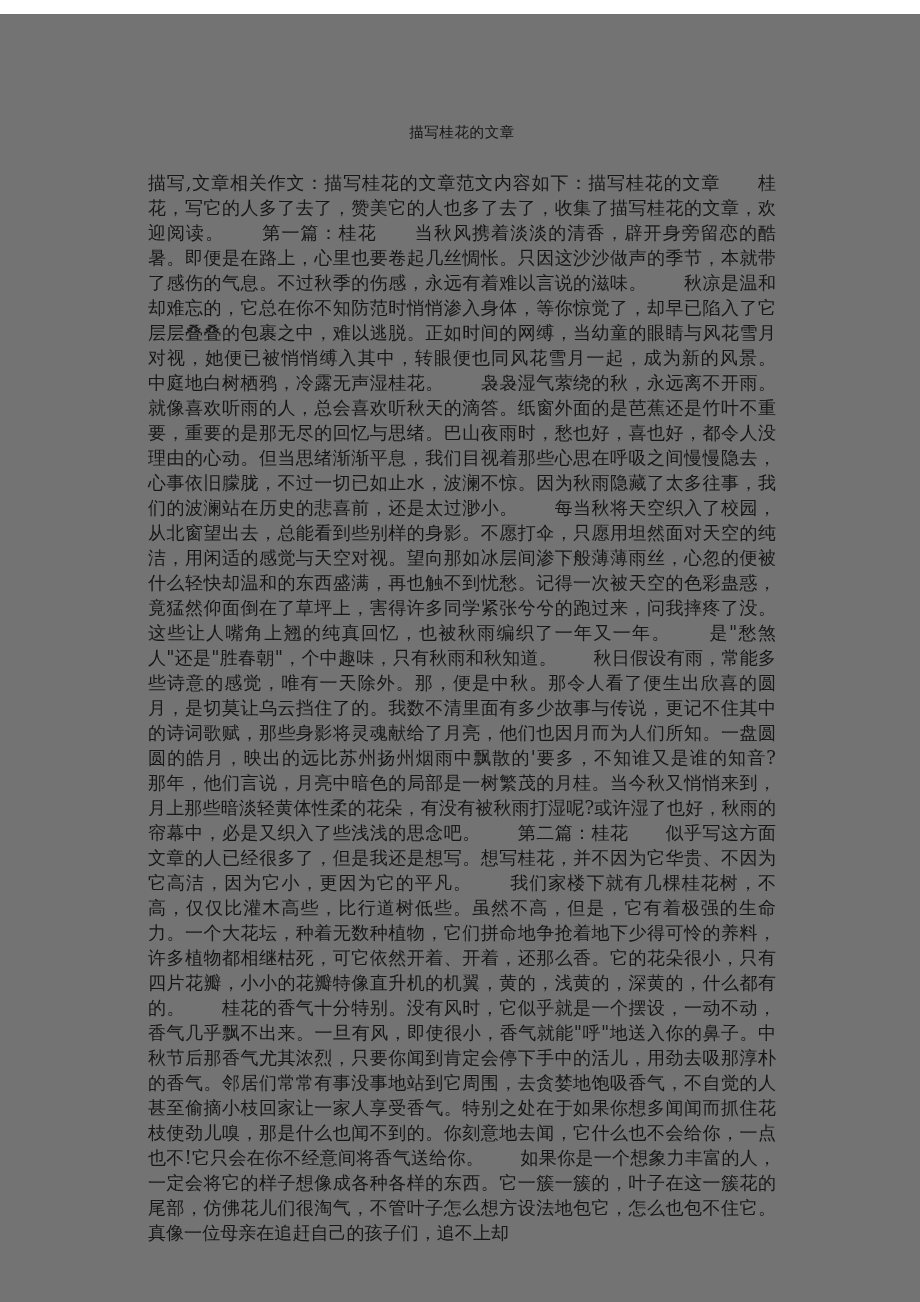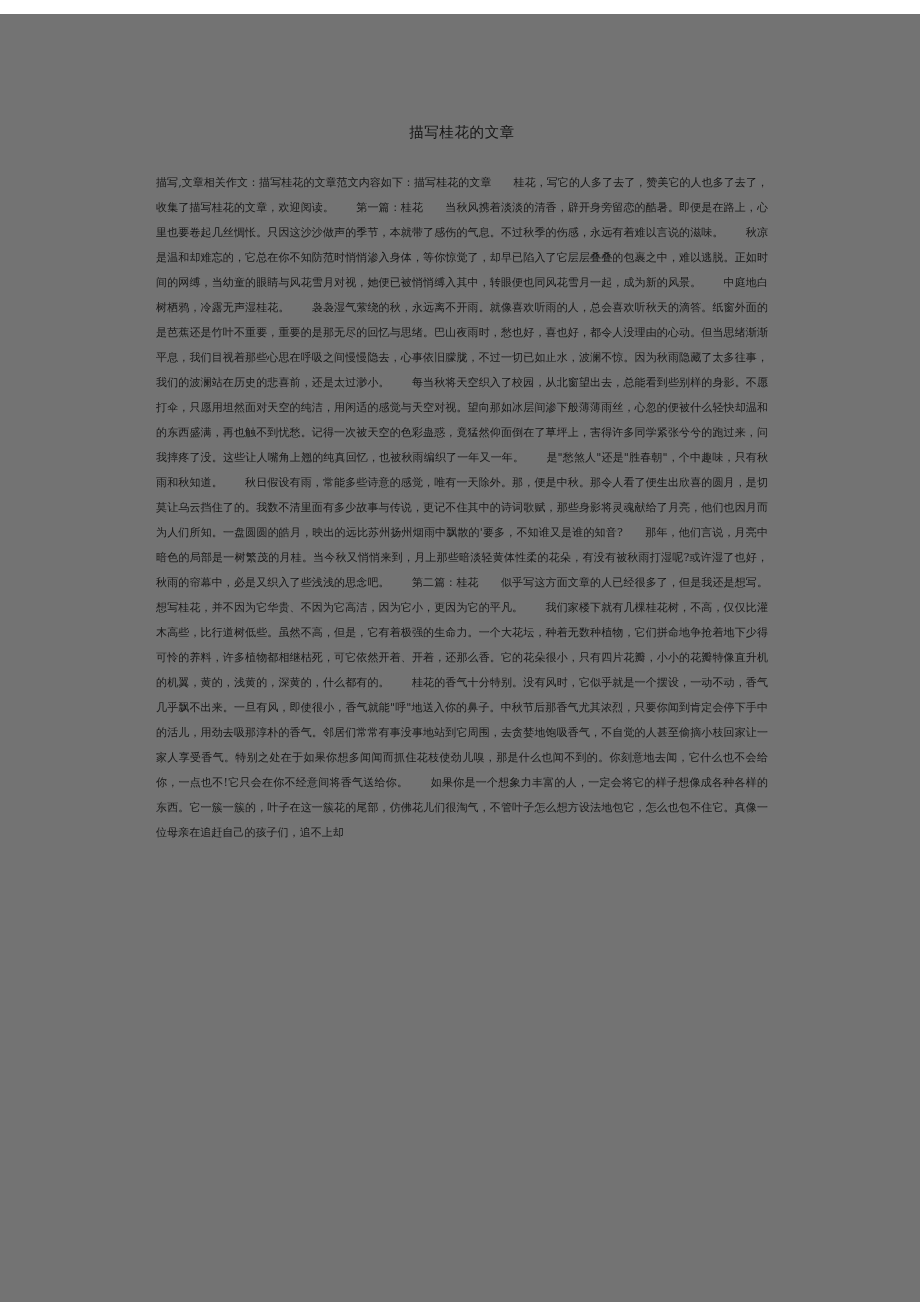--- a/index.html
+++ b/index.html
@@ -38,22 +38,22 @@
     text-align: center;
     font-size: 14.5px;
     line-height: 25px;
     font-weight: normal;
     margin: 0 0 25px 0;
     letter-spacing: 0.6px;
     color: #141414;
   }
 
   .doc-paragraph {
-    margin: 16px;
-    font-size: 11px;
+    margin: 8px;
+    font-size: 18px;
     line-height: 25px;
     text-align: justify;
     text-justify: inter-character;
     letter-spacing: 0.05px;
     color: #161616;
     word-break: break-all;
     white-space: pre-wrap;
   }
 </style>
 </head>

